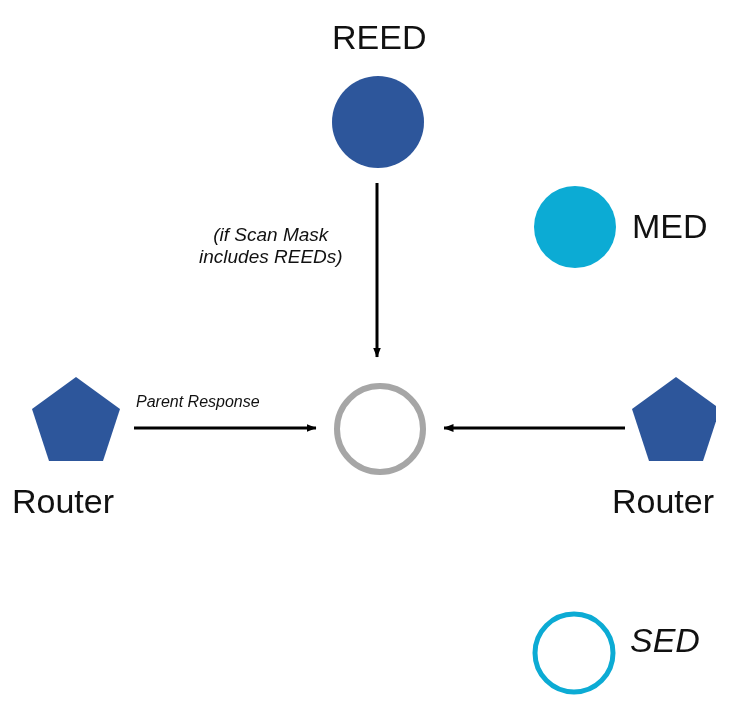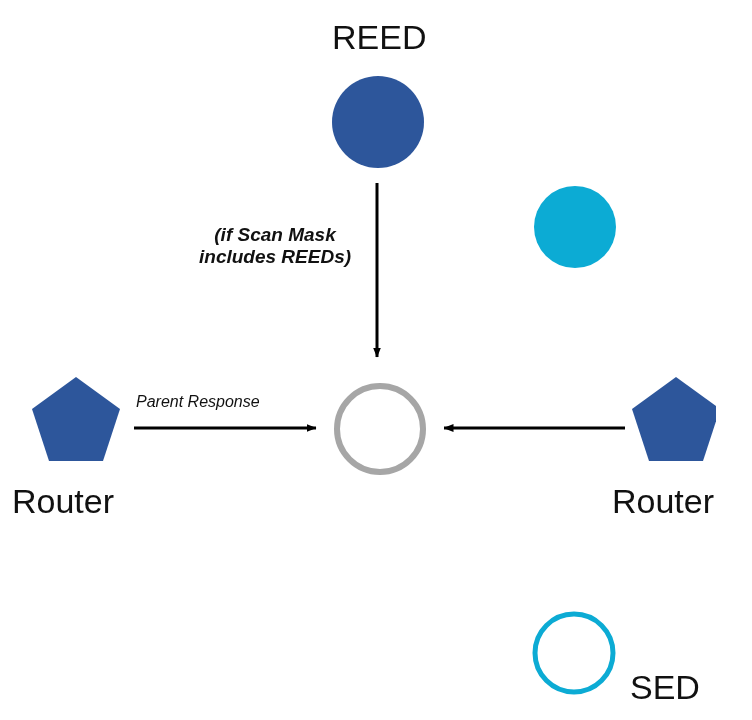--- a/index.html
+++ b/index.html
@@ -43,24 +43,24 @@
     white-space: nowrap;
     line-height: 1.15;
   }
   .edge-label.multiline {
     white-space: pre;
     text-align: center;
   }
   
   #label-reed      { left: 332px; top: 20px; }
   #label-med       { left: 632px; top: 209px; }
-  #label-sed       { left: 630px; top: 670px; }
+  #label-sed       { left: 630px; top: 623px; font-style: italic; }
   #label-router-l  { left: 12px;  top: 484px; }
   #label-router-r  { left: 612px; top: 484px; }
-  #label-scanmask  { left: 199px; top: 224px; font-size: 19px; font-weight: bold; }
+  #label-scanmask  { left: 199px; top: 224px; font-size: 19px; }
   #label-parentresp{ left: 136px; top: 393px; }
 </style>
 </head>
 <body>
 
 <div id="diagram-canvas">
 
   <svg id="diagram-svg" viewBox="0 0 752 720">
     <defs>
       <marker id="arrowhead-black" markerWidth="10" markerHeight="8" refX="9.5" refY="4" orient="auto" markerUnits="userSpaceOnUse">
@@ -82,20 +82,21 @@
 
     <line x1="377" y1="183" x2="377" y2="357" stroke="#000000" stroke-width="3" marker-end="url(#arrowhead-black)"></line>
 
     <line x1="134" y1="428" x2="316" y2="428" stroke="#000000" stroke-width="3" marker-end="url(#arrowhead-black)"></line>
 
     <line x1="625" y1="428" x2="444" y2="428" stroke="#000000" stroke-width="3" marker-end="url(#arrowhead-black)"></line>
   </svg>
 
   <div class="node-label" id="label-reed">REED</div>
 
+  <div class="node-label" id="label-med">MED</div>
 
   <div class="node-label" id="label-sed">SED</div>
 
   <div class="node-label" id="label-router-l">Router</div>
 
   <div class="node-label" id="label-router-r">Router</div>
 
   <div class="edge-label multiline" id="label-scanmask">(if Scan Mask
 includes REEDs)</div>
 

